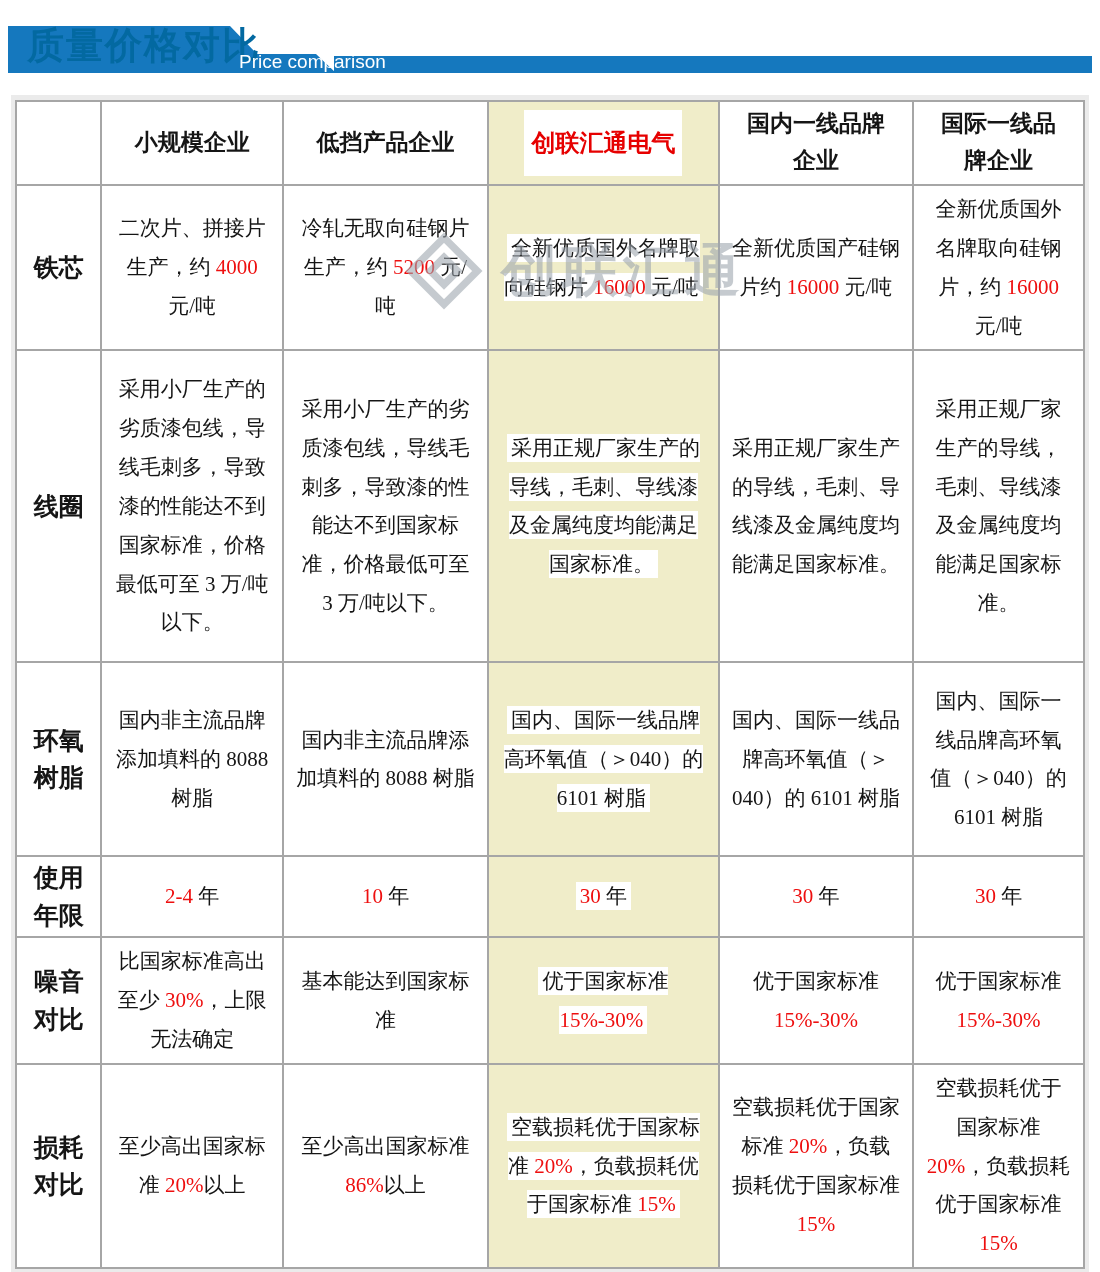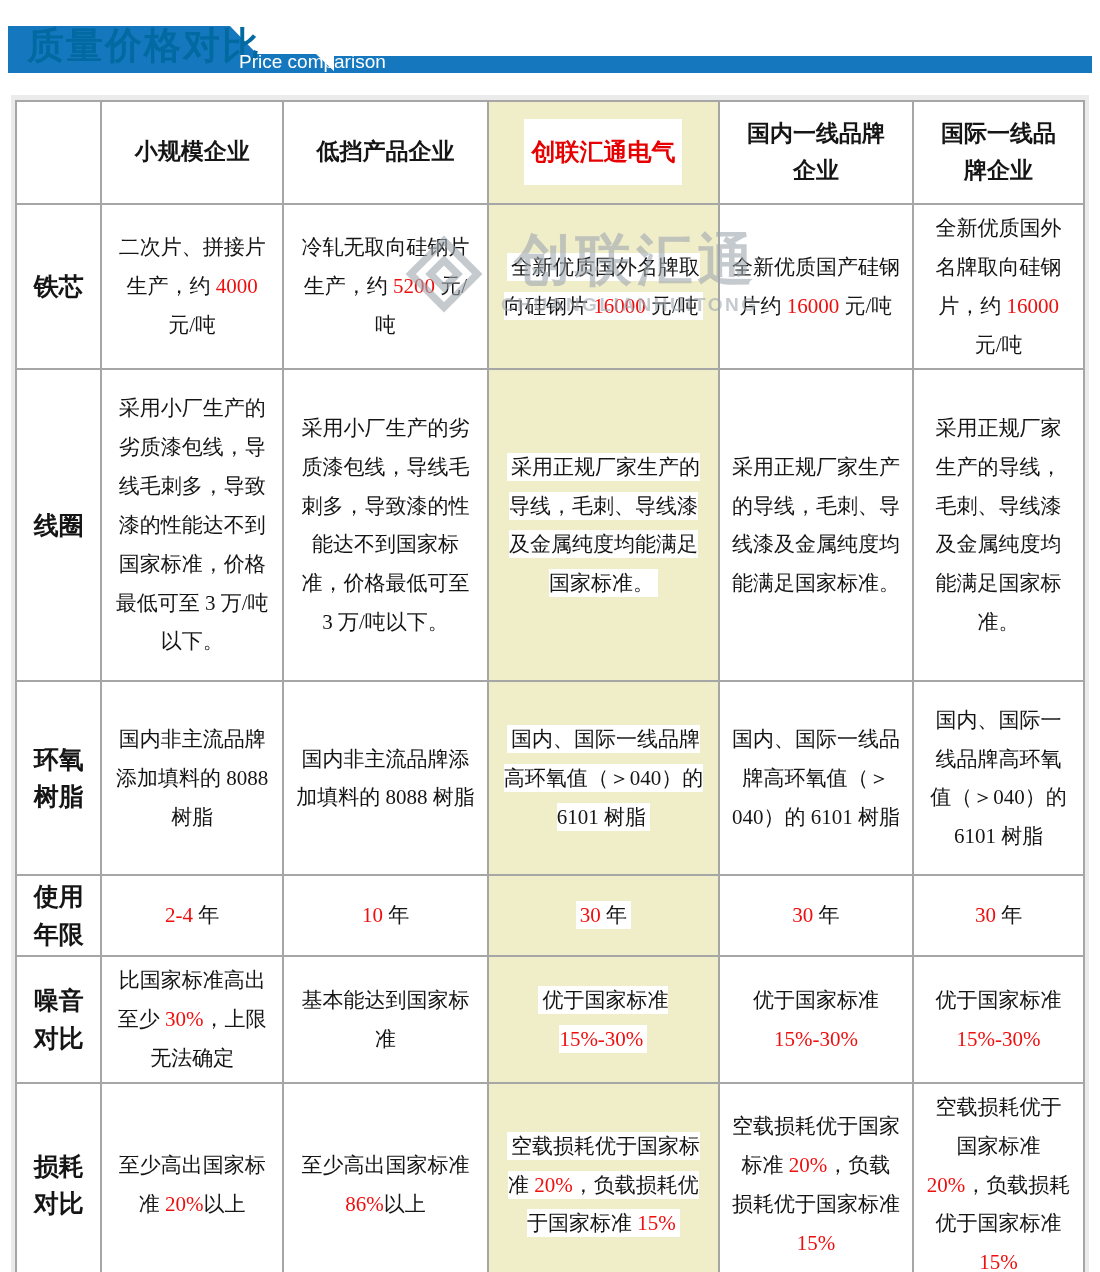--- a/index.html
+++ b/index.html
@@ -20,21 +20,21 @@
   }
   
   .frame{margin:15px 11px 0 11px;background:#ebebeb;padding:5px 4px;}
   table{
     border-collapse:collapse;width:100%;table-layout:fixed;background:#ffffff;
     border:2px solid #8d8d8d;
   }
   col.c0{width:8.0%} col.c1{width:17.0%} col.c2{width:19.2%}
   col.c3{width:21.6%} col.c4{width:18.2%} col.c5{width:16.0%}
   th,td{border:2px solid #a6a6a6;text-align:center;vertical-align:middle;}
-  thead tr{height:103px;margin-left:12px;}
+  thead tr{height:84px;margin-left:12px;}
   tbody tr:nth-child(1){height:154px;}
   tbody tr:nth-child(2){height:312px;}
   tbody tr:nth-child(3){height:194px;}
   tbody tr:nth-child(4){height:72px;}
   tbody tr:nth-child(5){height:117px;}
   tbody tr:nth-child(6){height:202px;}
   th.col-head{font-size:23px;font-weight:bold;white-space:pre-line;line-height:1.6;padding:2px 6px;}
   th.row-head{font-size:25px;font-weight:bold;white-space:pre-line;line-height:1.5;padding:2px 4px;}
   td{font-size:21px;line-height:1.85;padding:4px 12px;}
   .cream{background:#f0edc9;}
@@ -144,15 +144,14 @@
 
 <div class="watermark">
   <svg width="78" height="78" viewBox="0 0 95 95">
     <g fill="none" stroke="currentColor" stroke-width="9">
       <path d="M47.5,7 L88,47.5 L47.5,88 L7,47.5 Z"></path>
       <path d="M47.5,31 L64,47.5 L47.5,64 L31,47.5 Z"></path>
     </g>
   </svg>
   <div class="wm-text">
     <div class="wm-name">创联汇通</div>
-    <div class="wm-latin">CHUANGLIANHUITONG</div>
   </div>
 </div>
 
 </body></html>

